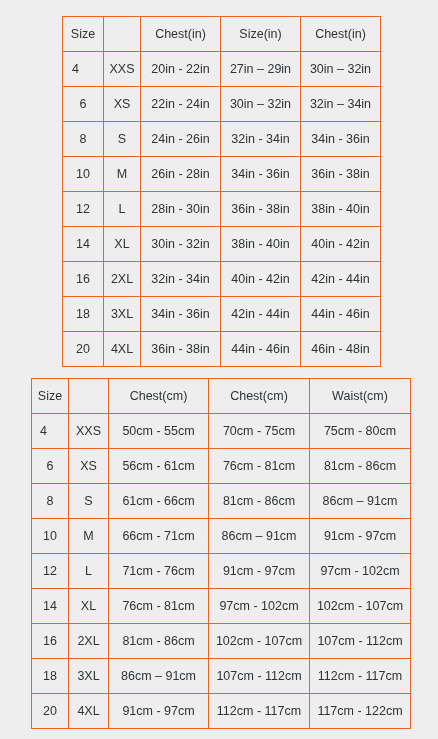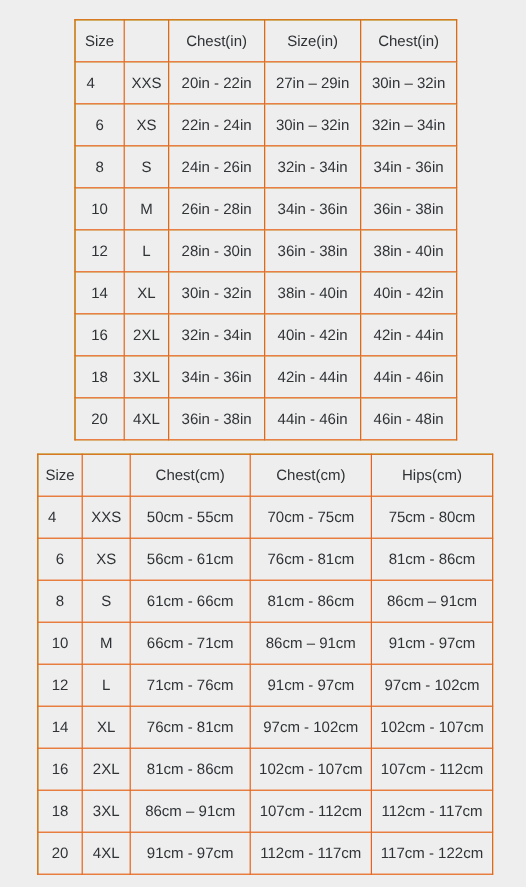--- a/index.html
+++ b/index.html
@@ -171,21 +171,21 @@
       <col class="c-waist">
       <col class="c-chest">
       <col class="c-hips">
   </colgroup>
   <thead>
     <tr>
       <th>Size</th>
       <th></th>
       <th>Chest(cm)</th>
       <th>Chest(cm)</th>
-      <th>Hips(cm)</th>
+      <th>Waist(cm)</th>
     </tr>
   </thead>
   <tbody>
     <tr class="first-data">
       <td class="size-cell">4</td>
       <td>XXS</td>
       <td>50cm - 55cm</td>
       <td>70cm - 75cm</td>
       <td>75cm - 80cm</td>
     </tr>

